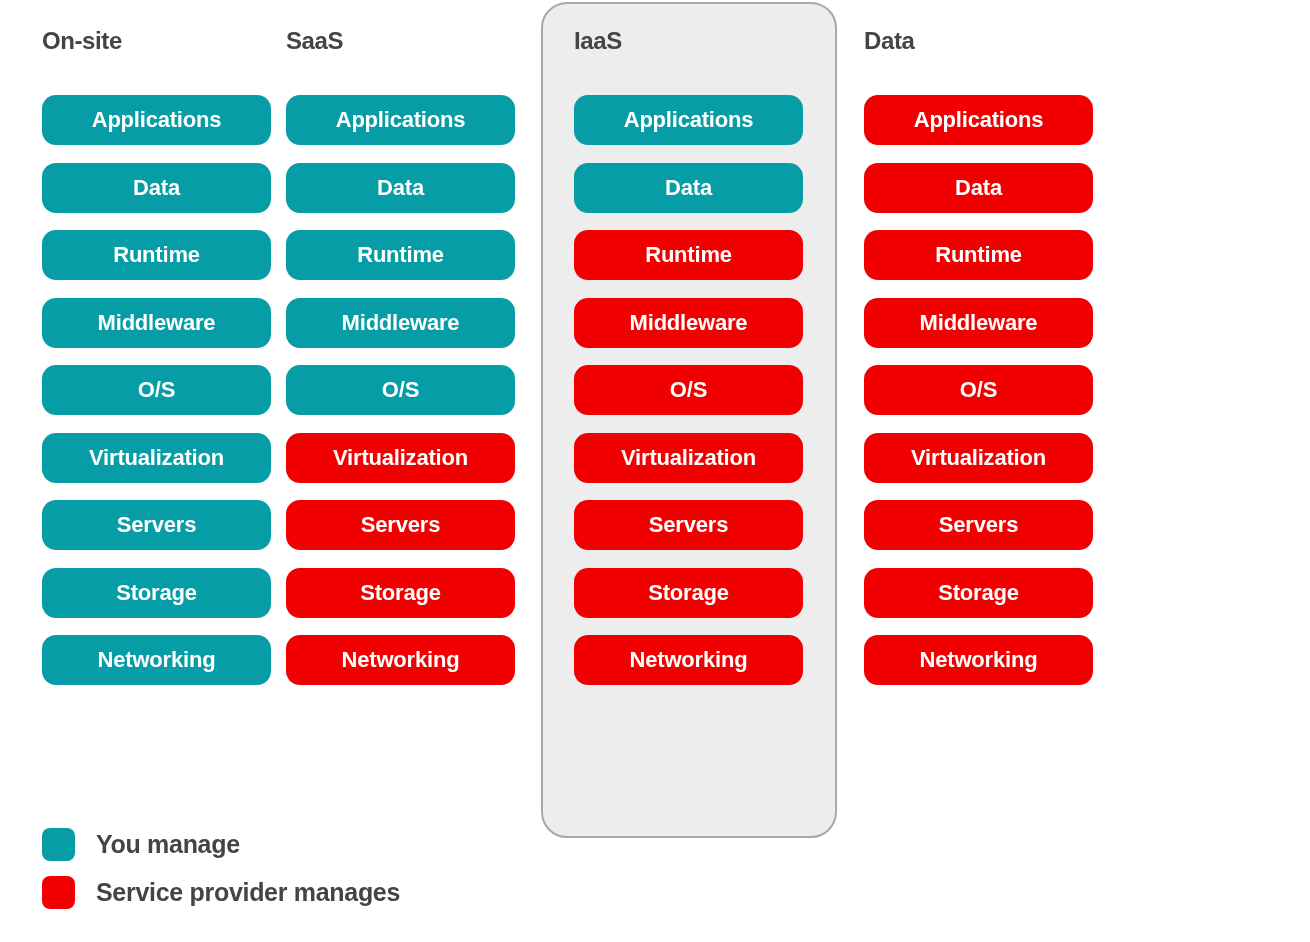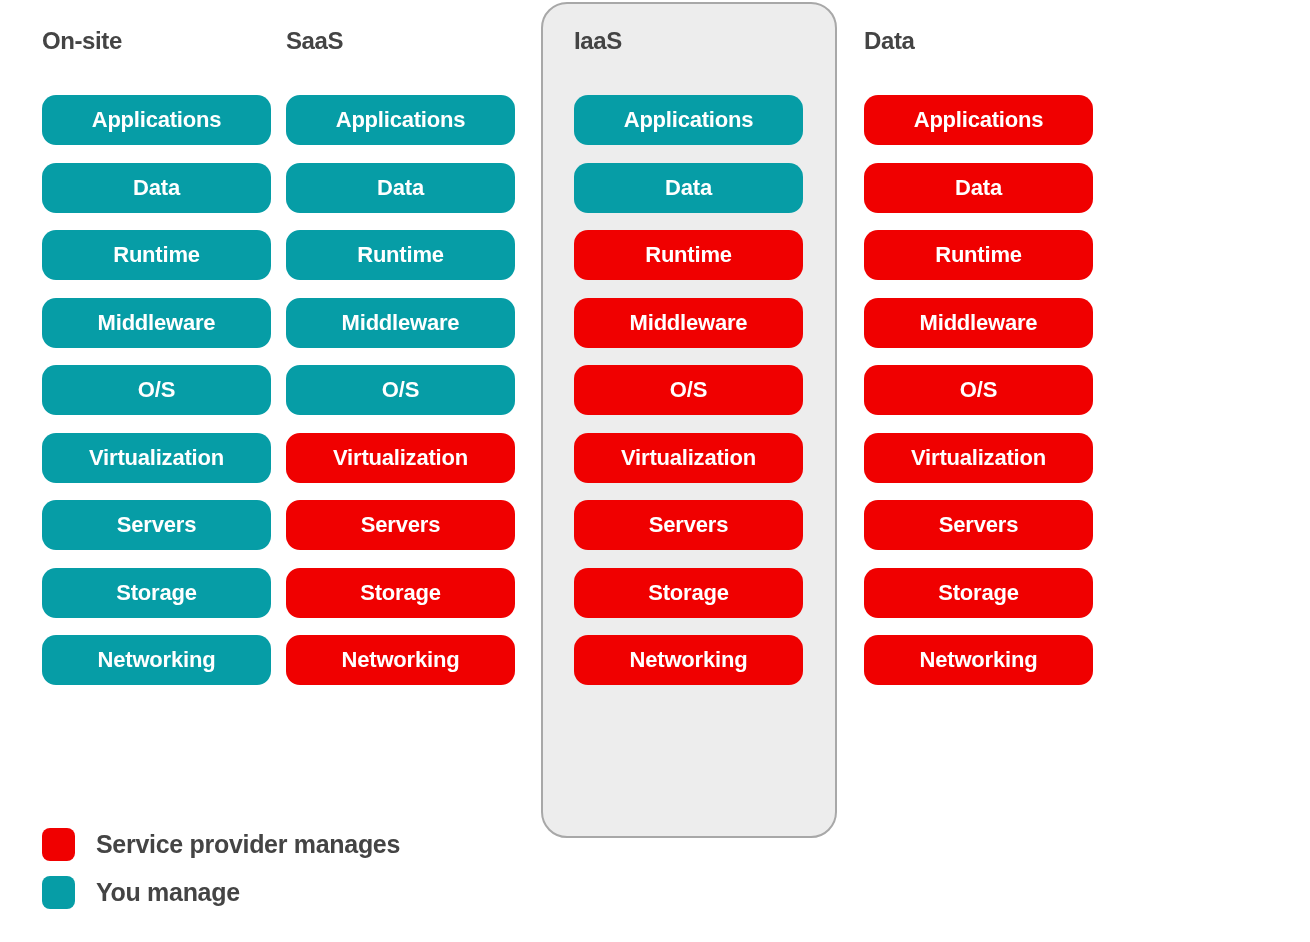--- a/index.html
+++ b/index.html
@@ -254,22 +254,22 @@
           </div>
           <div class="pill owner-provider" style="background: rgb(240, 0, 0);">
             <span class="pill-label">Networking</span>
           </div>
         </div>
       </div>
     </div>
 
   <div class="legend" id="legend-host">
       <div class="legend-row">
+        <span class="legend-swatch" style="background: rgb(6, 157, 166);"></span>
+        <span class="legend-label">You manage</span>
+      </div>
+      <div class="legend-row">
         <span class="legend-swatch" style="background: rgb(240, 0, 0);"></span>
         <span class="legend-label">Service provider manages</span>
       </div>
-      <div class="legend-row">
-        <span class="legend-swatch" style="background: rgb(6, 157, 166);"></span>
-        <span class="legend-label">You manage</span>
-      </div>
     </div>
 
 </div>
 
 </body></html>

